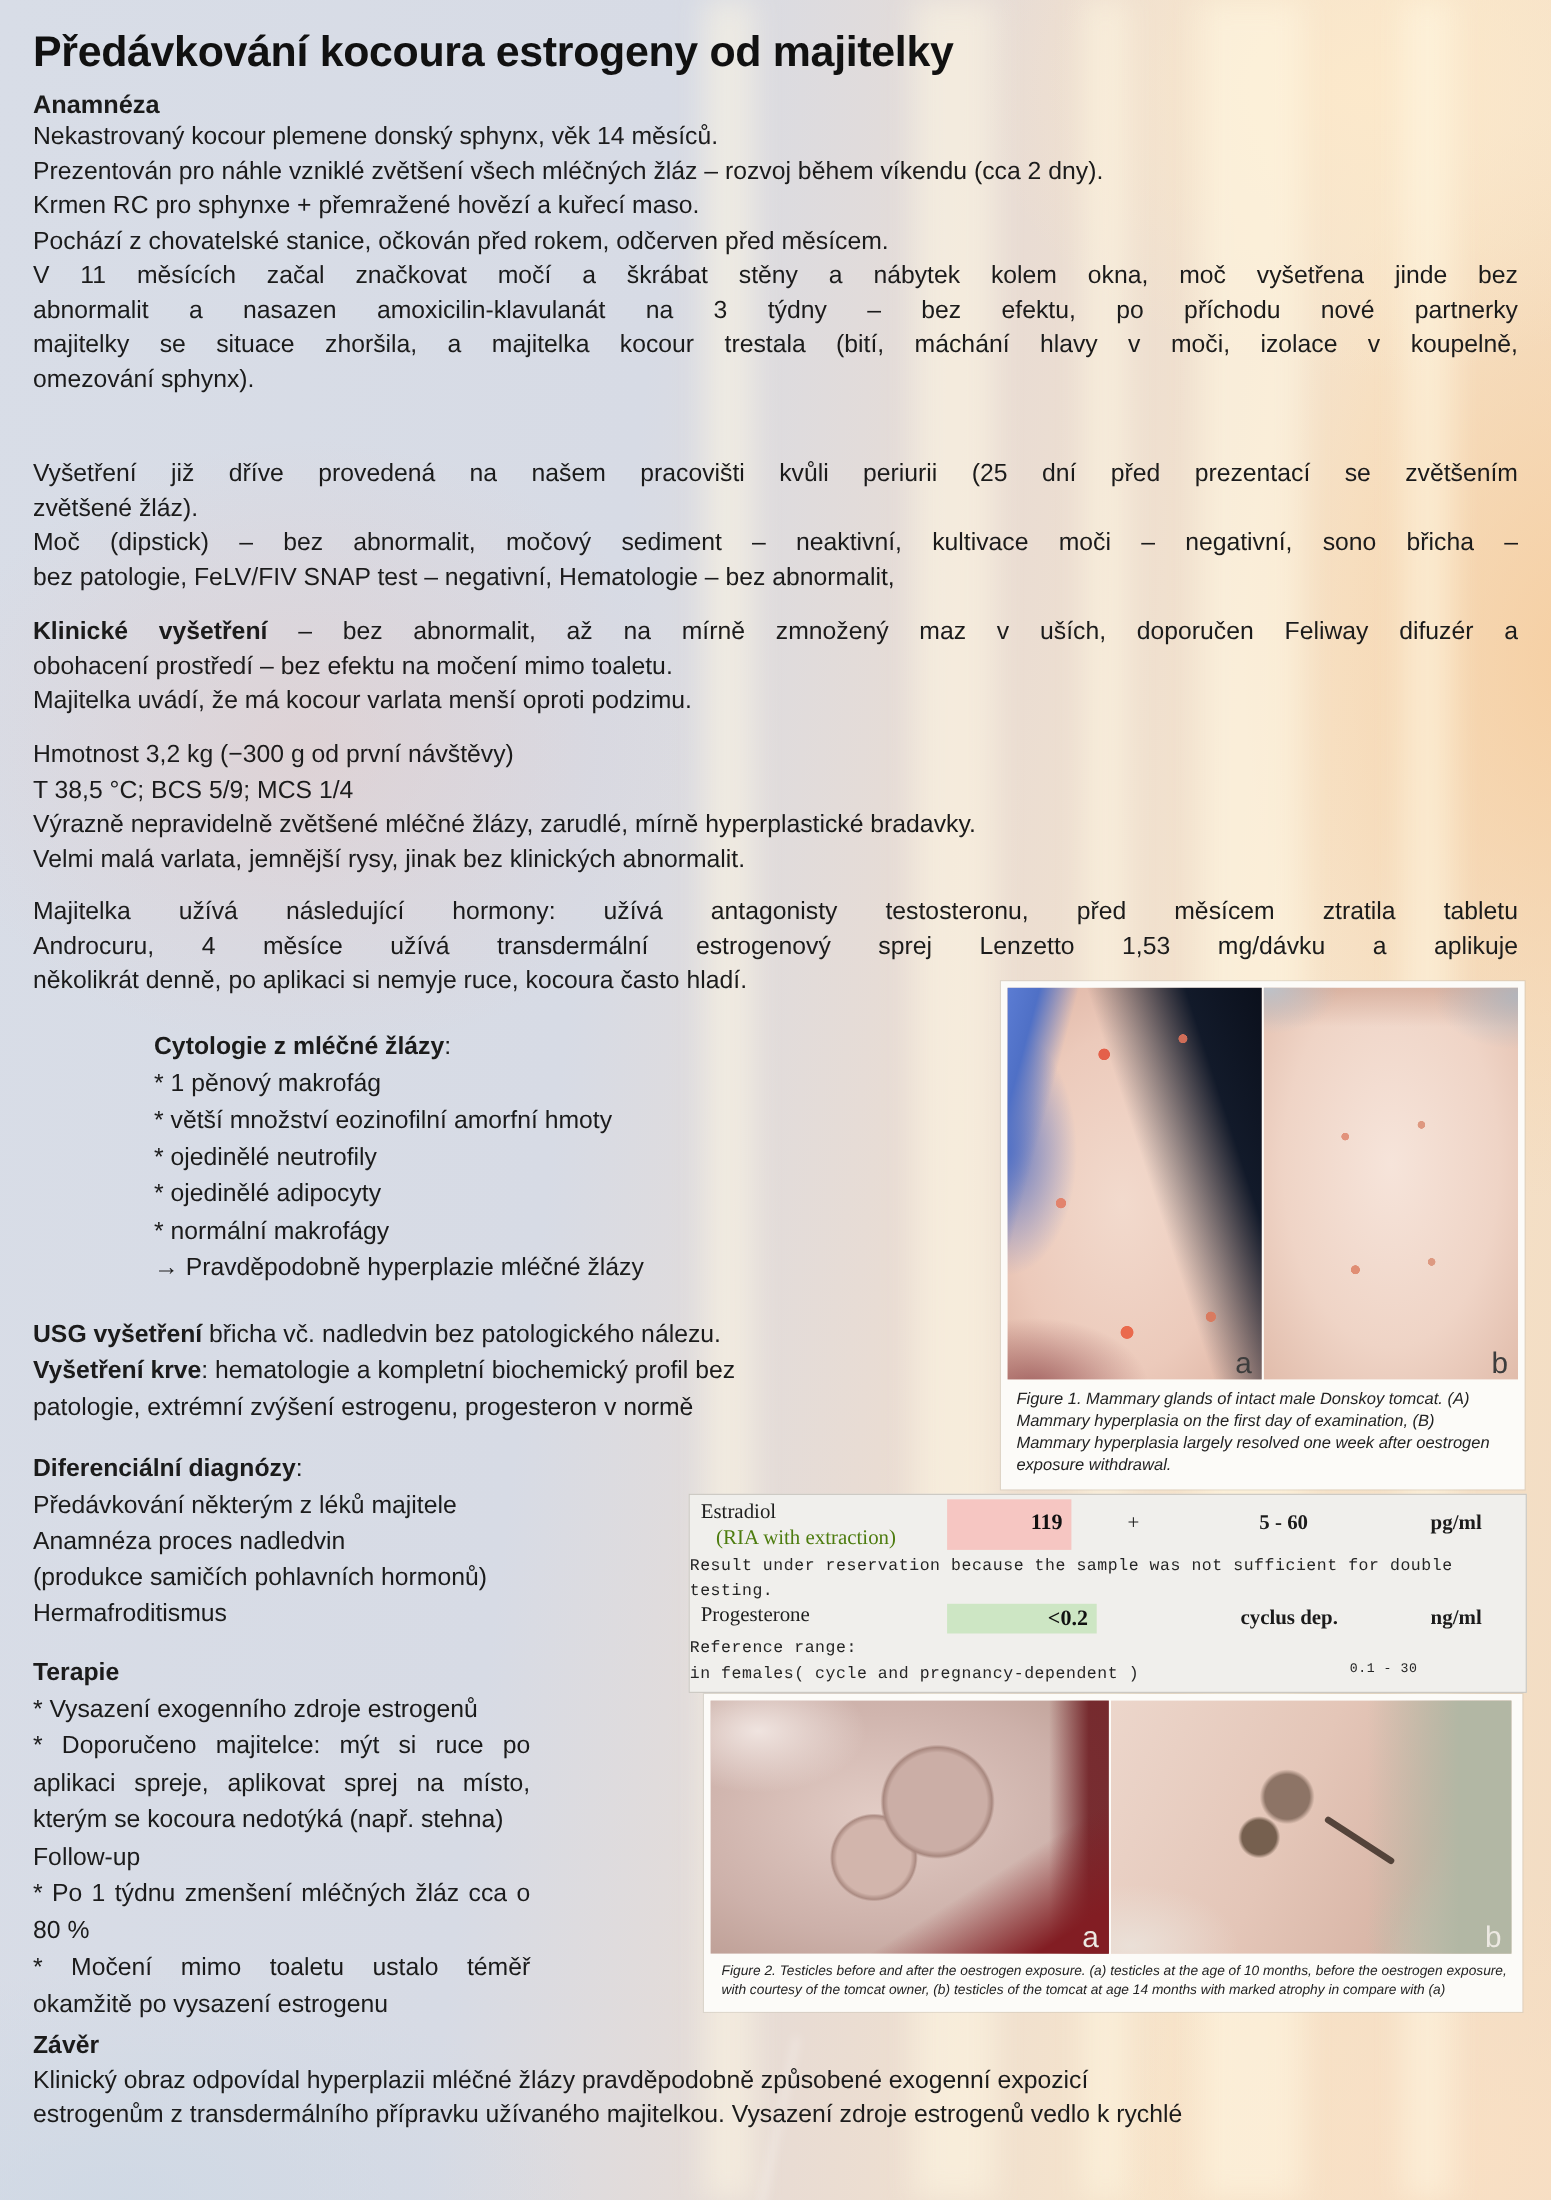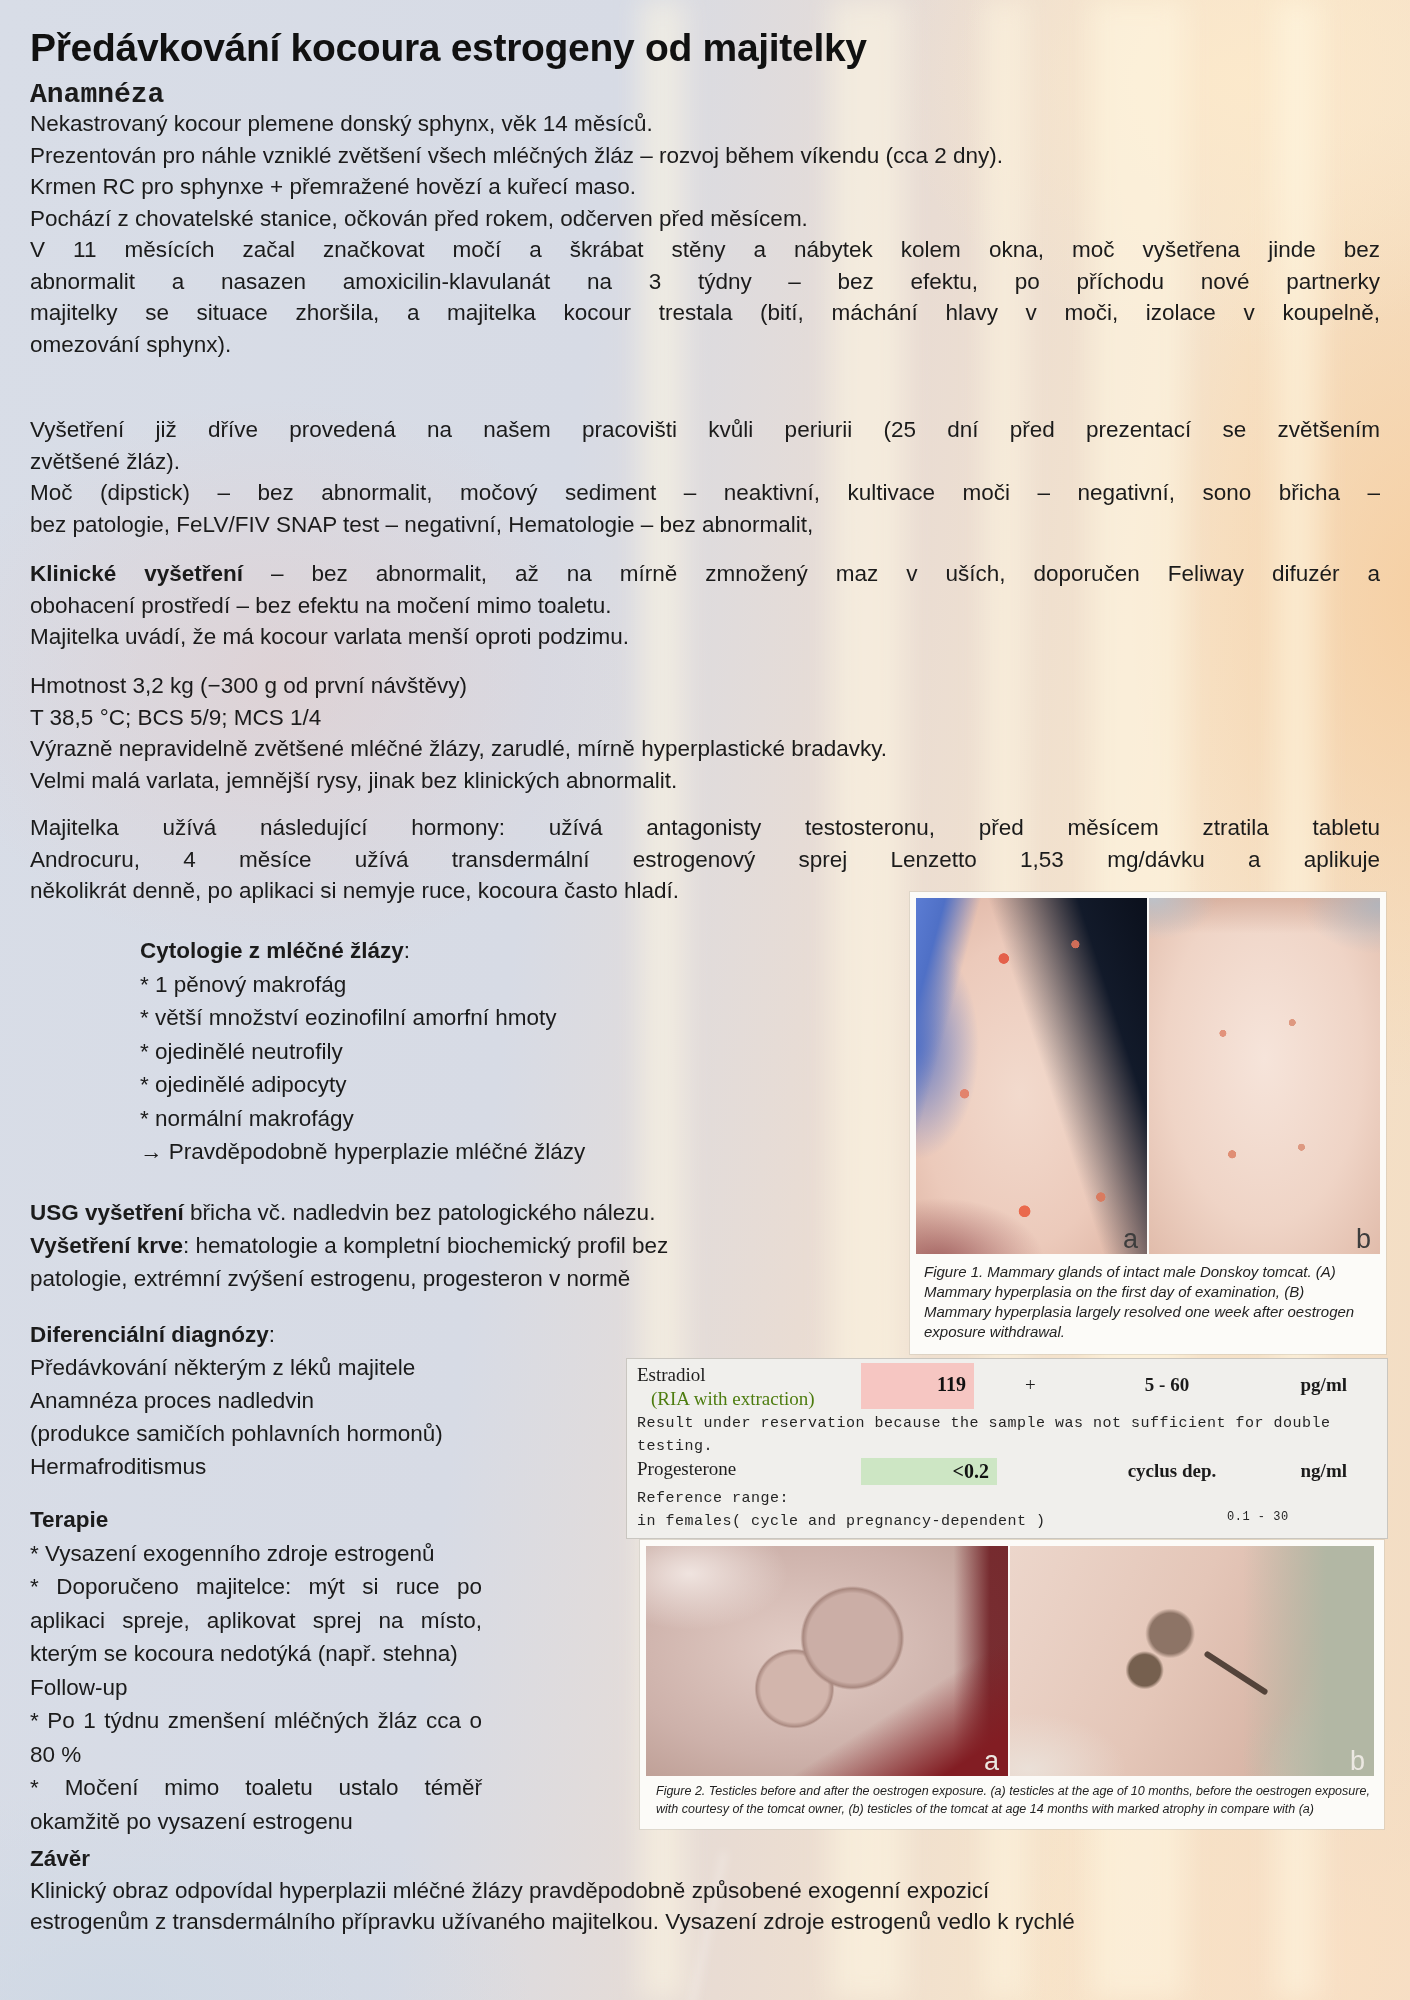--- a/index.html
+++ b/index.html
@@ -15,21 +15,21 @@
       linear-gradient(97deg,#d8dde7 0%,#d7dbe5 38%,#e9dcd3 58%,#f7e4ca 78%,#f2dcc3 100%);
   }
   .streak{position:absolute;top:0;bottom:0;background:rgba(255,248,228,0.55);filter:blur(14px);z-index:0;}
   .diag{position:absolute;background:rgba(255,255,255,0.5);filter:blur(4px);z-index:0;}
   .block{position:absolute;z-index:2;}
   .tline{font-size:22.5px;line-height:31.5px;white-space:normal;}
   .lh33 .tline{line-height:33px;}
   .lh335 .tline{line-height:33.5px;}
   .just{text-align:justify;text-align-last:justify;text-justify:inter-word;}
   .page-title{font-size:39px;font-weight:700;color:#111;letter-spacing:-0.3px;}
-  .h2{font-size:28px;font-weight:700;line-height:26px;font-family:Liberation Mono, monospace;}
+  .h2{font-size:23px;font-weight:700;line-height:26px;}
   b{font-weight:700;}
 
   
   .figbox{position:absolute;background:#fcfbf8;z-index:2;box-shadow:0 0 0 1px rgba(190,185,175,0.35);}
   .photo-row{display:flex;gap:2px;}
   .photo{position:relative;overflow:hidden;}
   .photo-label{position:absolute;bottom:0px;right:9px;font-size:27px;line-height:30px;font-family:"Liberation Sans",sans-serif;}
   .lab-dark{color:#3d3d3d;}
   .lab-light{color:#ece8e2;}
   .caption{font-style:italic;color:#232323;}
@@ -91,21 +91,21 @@
   .tsub{position:absolute;left:24px;top:26px;font-size:19px;color:#4d7c0f;}
   .vcell{position:absolute;left:234px;top:1px;width:113px;height:46px;}
   .vcell-prog{position:absolute;left:234px;top:0px;width:136px;height:27px;}
   .vval{position:absolute;right:8px;top:10px;font-size:20px;font-weight:700;color:#111;}
   .vval-prog{position:absolute;right:8px;top:2px;font-size:20px;font-weight:700;color:#111;}
   .tplus{position:absolute;left:398px;top:12px;font-size:19px;}
   .trange{position:absolute;left:470px;top:12px;width:140px;text-align:center;font-size:19px;font-weight:700;}
   .tqual{position:absolute;left:470px;top:2px;width:150px;text-align:center;font-size:19px;font-weight:700;}
   .tunit{position:absolute;right:40px;top:12px;font-size:19px;font-weight:700;}
   .tunit-prog{position:absolute;right:40px;top:2px;font-size:19px;font-weight:700;}
-  .noteline{font-size:15px;line-height:23px;padding-left:10px;color:#252525;letter-spacing:0.5px;}
+  .noteline{font-size:15px;line-height:23px;color:#252525;letter-spacing:0.5px;}
   .refrow{position:relative;}
   .refval{position:absolute;left:600px;top:23px;font-size:12px;letter-spacing:0.5px;color:#252525;}
 </style>
 </head>
 <body>
 
 <div class="streak" style="left:640px;width:45px;"></div>
 <div class="streak" style="left:830px;width:75px;"></div>
 <div class="streak" style="left:985px;width:40px;"></div>
 <div class="streak" style="left:1090px;width:95px;"></div>

